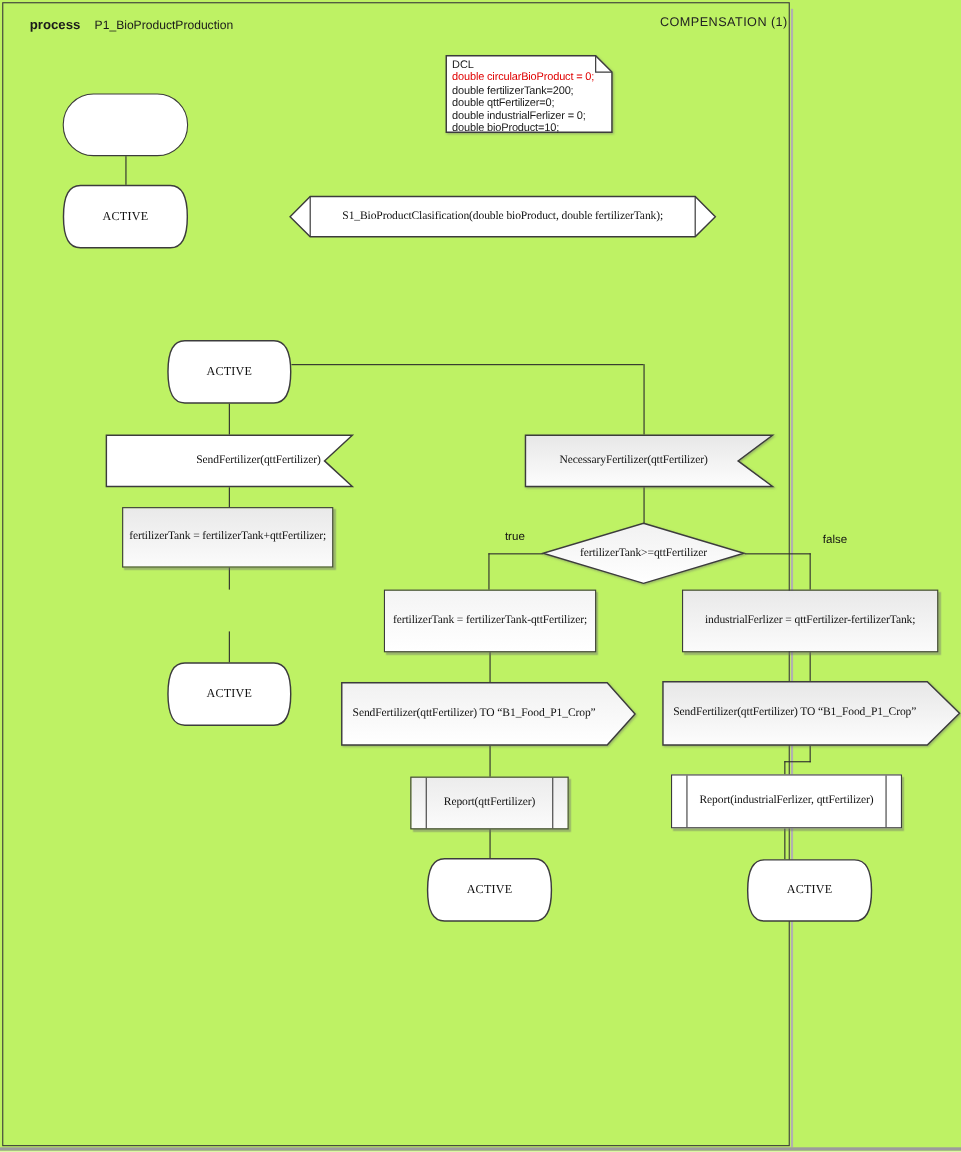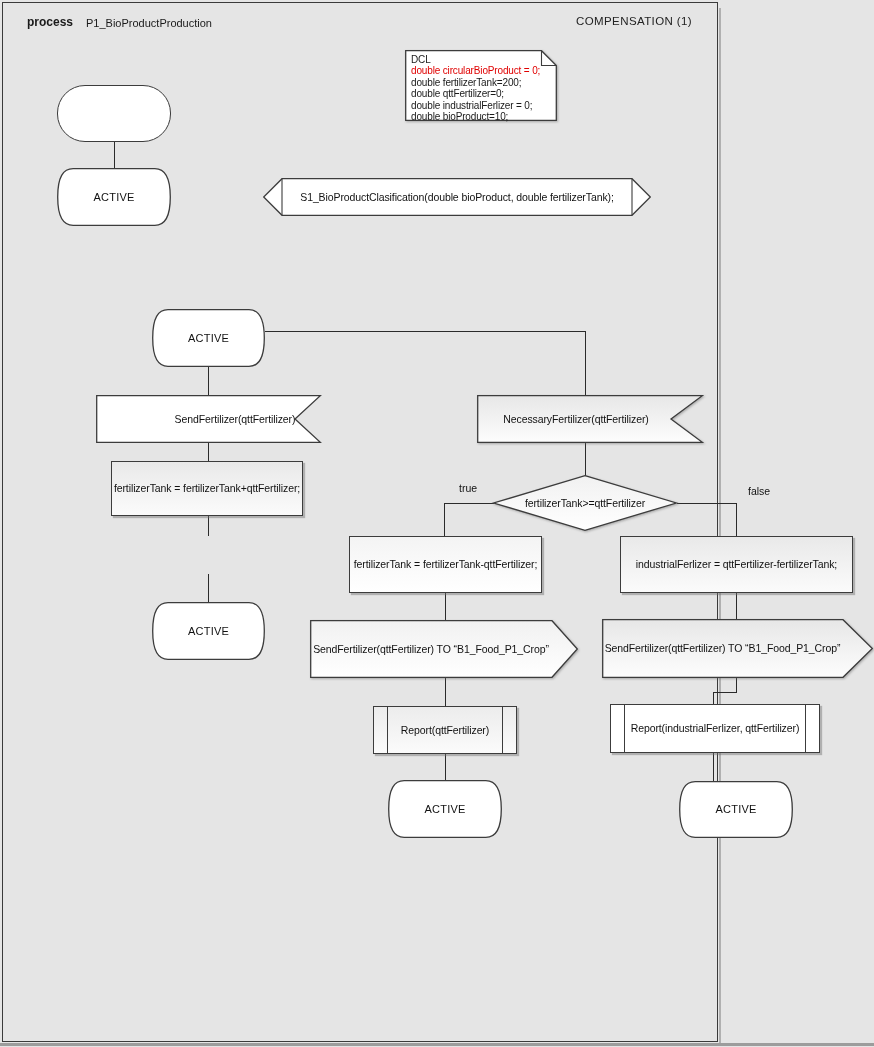--- a/index.html
+++ b/index.html
@@ -1,16 +1,16 @@
 <!DOCTYPE html>
 <html><head>
 <meta charset="utf-8">
 <style>
   html,body { margin:0; padding:0; background:#fff; }
-  .page { position:relative; width:874px; height:1047px; background:#e5e5e5;
+  .page { position:relative; width:874px; height:1047px; background:#bef264;
           font-family:"Liberation Sans", sans-serif; color:#1a1a1a; overflow:hidden; }
   .abs { position:absolute; }
 
   .frame { left:2px; top:2px; width:714px; height:1038px; border:1.4px solid #3a3a3a; }
   .frame-shadow { left:719px; top:8px; width:2px; height:1035px; background:#b0b0b0; }
   .bottom-shadow { left:0; top:1043px; width:874px; height:3px; background:#9c9c9c; }
 
   .hdr-kind { font-weight:bold; font-size:12px; }
   .hdr-name { font-size:11px; }
   .hdr-page { font-size:11.5px; letter-spacing:0.4px; color:#222; }
@@ -21,21 +21,21 @@
   .node svg { position:absolute; left:0; top:0; width:100%; height:100%; overflow:visible; }
   .shape { fill:#ffffff; stroke:#3c3c3c; stroke-width:1.3; }
   .fill-g1 { fill:url(#g1); }
   .fill-g2 { fill:url(#g2); }
   .innerline { stroke:#3c3c3c; stroke-width:1.1; }
   .sh { filter: drop-shadow(1.7px 1.8px 0.8px rgba(105,105,105,0.5)); }
 
   .lbl { position:absolute; left:0; top:0; width:100%; height:100%;
          display:flex; align-items:center; justify-content:center;
          text-align:center; font-size:10.5px; letter-spacing:-0.1px;
-         line-height:1.15; white-space:nowrap; color:#111; }
+         line-height:1.15; white-space:nowrap; color:#111;font-family:Liberation Serif, serif; }
   .lbl.state { font-size:11px; letter-spacing:0.2px; }
 
   .stadium { position:absolute; inset:0; border:1.3px solid #3c3c3c;
              border-radius:28px; background:#fff; }
 
   .task { position:absolute; inset:0; border:1px solid #3c3c3c;
           background:linear-gradient(#e9e9e9,#fbfbfb);
           box-shadow:2px 2px 1px rgba(110,110,110,0.45); }
   .task.lighter { background:linear-gradient(#f4f4f4,#ffffff); }
 
@@ -68,21 +68,21 @@
       </linearGradient>
     </defs>
   </svg>
 
   <div class="abs frame"></div>
   <div class="abs frame-shadow"></div>
   <div class="abs bottom-shadow"></div>
 
   <div class="abs hdr-kind" style="left:27px;top:15px;">process</div>
   <div class="abs hdr-name" style="left:86px;top:17px;">P1_BioProductProduction</div>
-  <div class="abs hdr-page" style="left:576px;top:15px;">COMPENSATION (1)</div>
+  <div class="abs hdr-page" style="left:600px;top:15px;">COMPENSATION (1)</div>
 
   <div class="abs conn" style="left:114px;top:142px;width:1px;height:26px;"></div>
   <div class="abs conn" style="left:208px;top:367px;width:1px;height:28px;"></div>
   <div class="abs conn" style="left:265px;top:331px;width:320px;height:1px;"></div>
   <div class="abs conn" style="left:585px;top:331px;width:1px;height:64px;"></div>
   <div class="abs conn" style="left:208px;top:443px;width:1px;height:18px;"></div>
   <div class="abs conn" style="left:208px;top:516px;width:1px;height:20px;"></div>
   <div class="abs conn" style="left:208px;top:574px;width:1px;height:28px;"></div>
   <div class="abs conn" style="left:585px;top:443px;width:1px;height:33px;"></div>
   <div class="abs conn" style="left:444px;top:503px;width:50px;height:1px;"></div>

